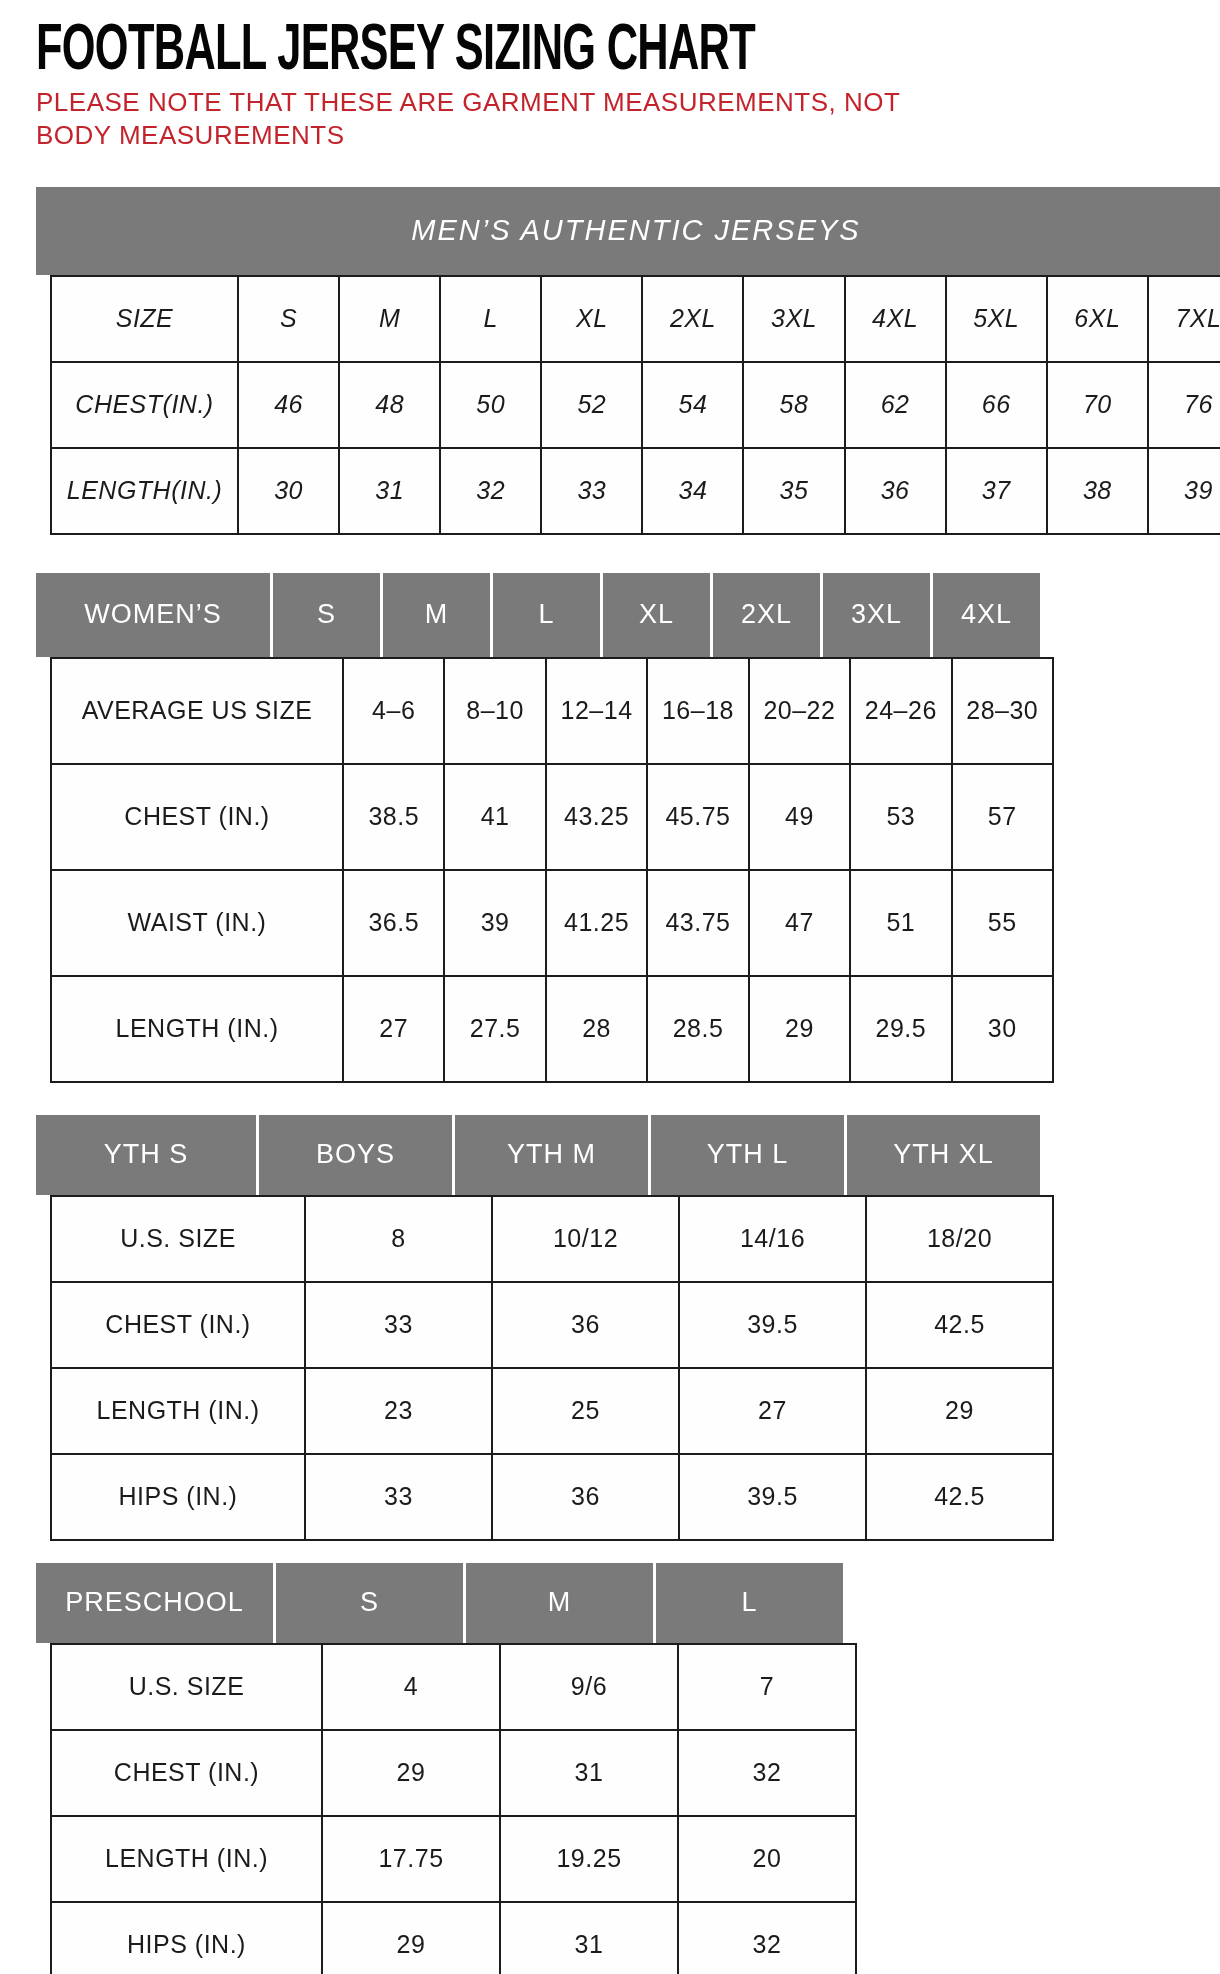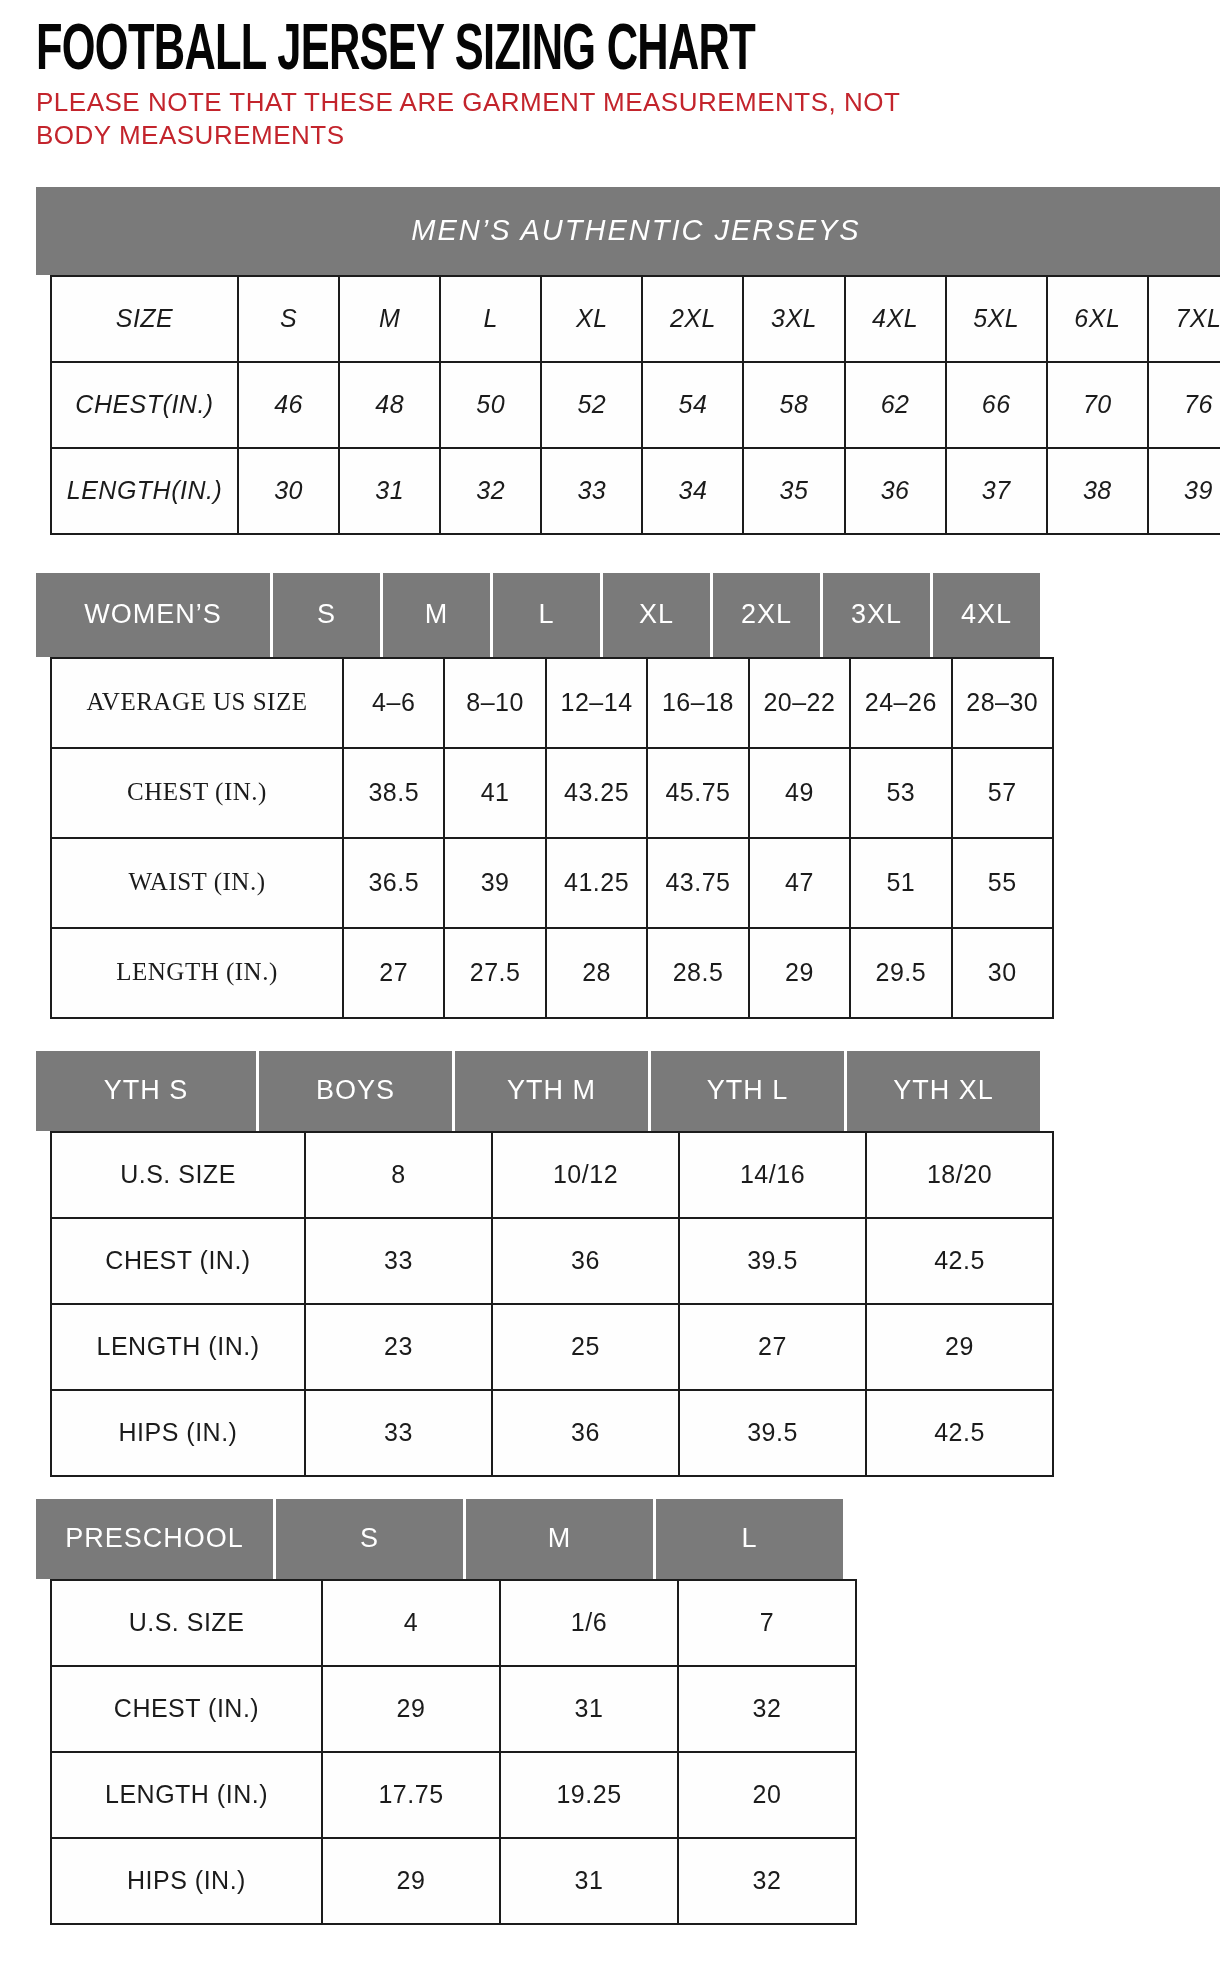--- a/index.html
+++ b/index.html
@@ -79,21 +79,21 @@
     text-align:center;
     vertical-align:middle;
     font-size:25px;
     height:80px;
     padding:2px 6px;
     background:#fefefe;
     line-height:1.15;
     letter-spacing:0.5px;
   }
   .mens      td.row-label { width:177px; padding:2px 4px; }
-  .womens    td.row-label { width:234px; padding:4px 28px;font-family:Liberation Serif, serif; }
+  .womens    td.row-label { width:234px; padding:12px 28px; }
   .boys      td.row-label { width:220px; padding:2px 16px; }
   .preschool td.row-label { width:237px; padding:2px 16px; }
   .womens td { height:78px; }
 </style>
 </head>
 <body>
 
 <div class="page">
 
   <h1 class="title">FOOTBALL JERSEY SIZING CHART</h1>
@@ -251,21 +251,21 @@
         <div class="banner-cell">PRESCHOOL</div>
         <div class="banner-cell">S</div>
         <div class="banner-cell">M</div>
         <div class="banner-cell">L</div>
       </div>
     <table class="data-table">
         <tbody>
           <tr>
             <td class="row-label">U.S. SIZE</td>
             <td>4</td>
-            <td>1/6</td>
+            <td>9/6</td>
             <td>7</td>
           </tr>
           <tr>
             <td class="row-label">CHEST (IN.)</td>
             <td>29</td>
             <td>31</td>
             <td>32</td>
           </tr>
           <tr>
             <td class="row-label">LENGTH (IN.)</td>

